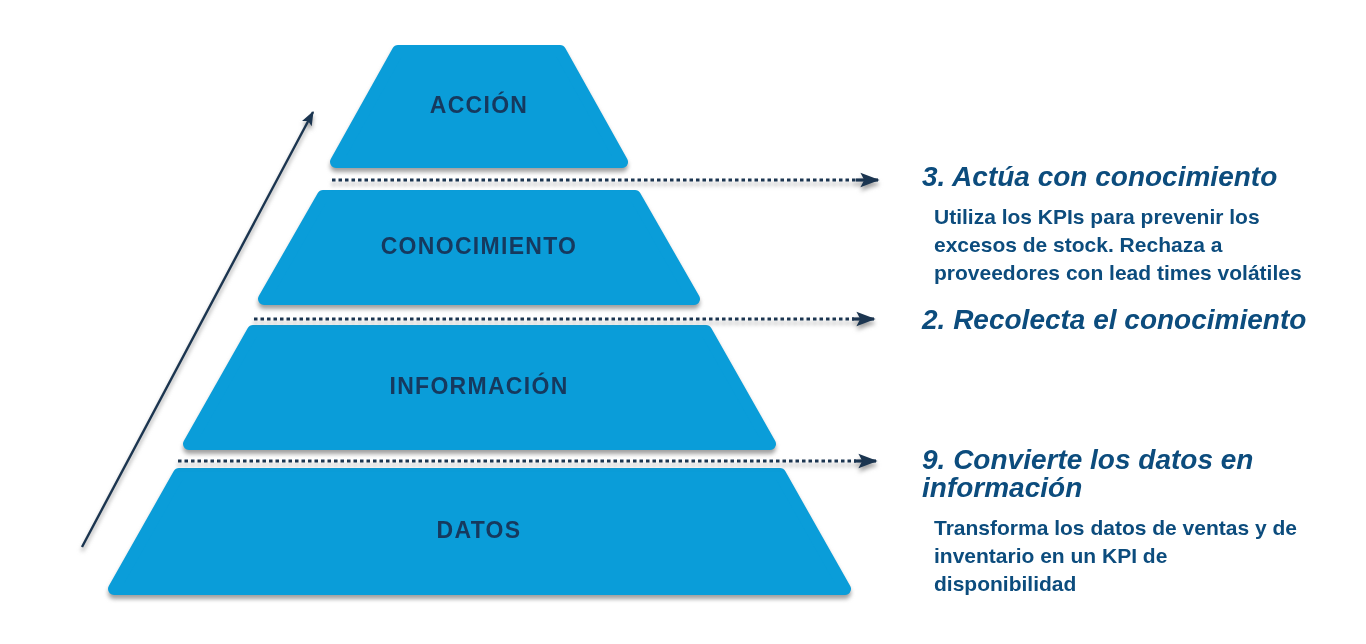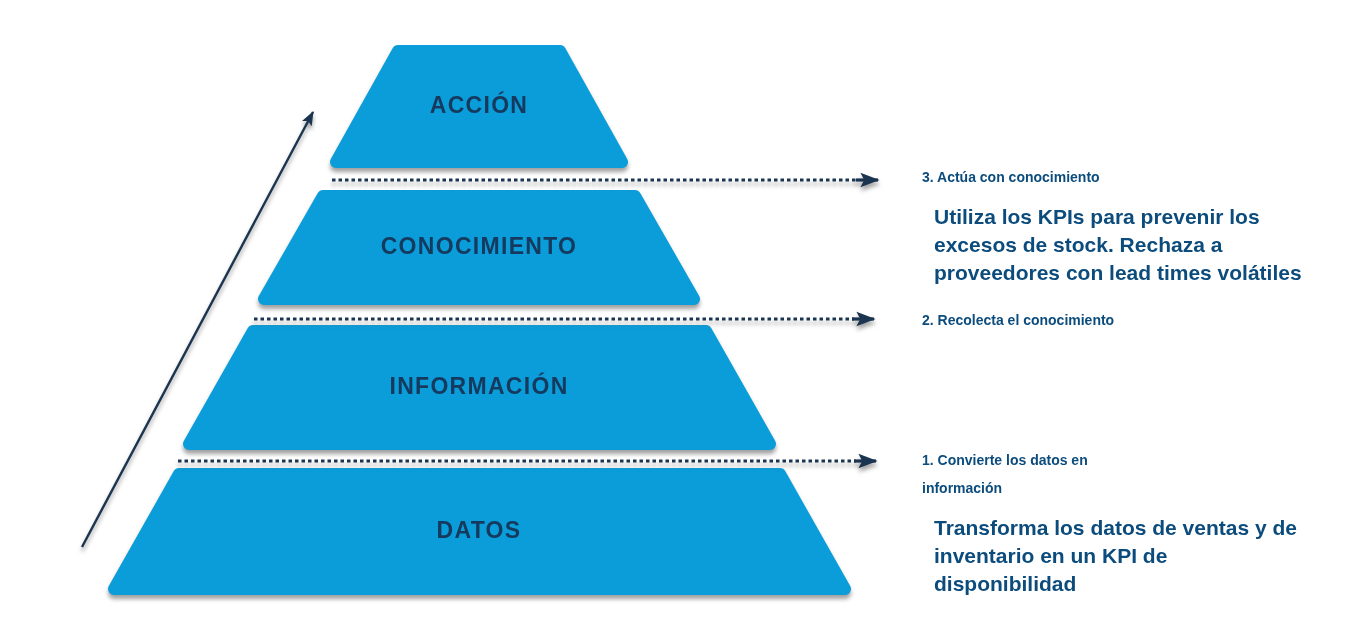--- a/index.html
+++ b/index.html
@@ -33,25 +33,26 @@
     color: var(--label-navy, #16395e);
     white-space: nowrap;
   }
   .annotation {
     position: absolute;
     left: 922px;
     width: 430px;
     color: var(--text-blue, #0c4c7d);
   }
   .annotation-title {
-    font-size: 14px;
+    font-size: 28px;
     font-weight: bold;
     line-height: 28px;
     white-space: pre-line;
     margin: 0 0 2px 0;
+    font-style: italic;
   }
   .annotation-body {
     font-size: 21px;
     font-weight: bold;
     line-height: 28px;
     white-space: pre-line;
     margin: 12px;
   }
 </style>
 </head>
@@ -100,20 +101,20 @@
     <p class="annotation-body">Utiliza los KPIs para prevenir los
 excesos de stock. Rechaza a
 proveedores con lead times volátiles</p>
   </div>
 
   <div class="annotation" style="top:306px;">
     <p class="annotation-title">2. Recolecta el conocimiento</p>
   </div>
 
   <div class="annotation" style="top:446px;">
-    <p class="annotation-title">1. Convierte los datos en
+    <p class="annotation-title">9. Convierte los datos en
 información</p>
     <p class="annotation-body">Transforma los datos de ventas y de
 inventario en un KPI de
 disponibilidad</p>
   </div>
 
 </div>
 
 </body></html>

